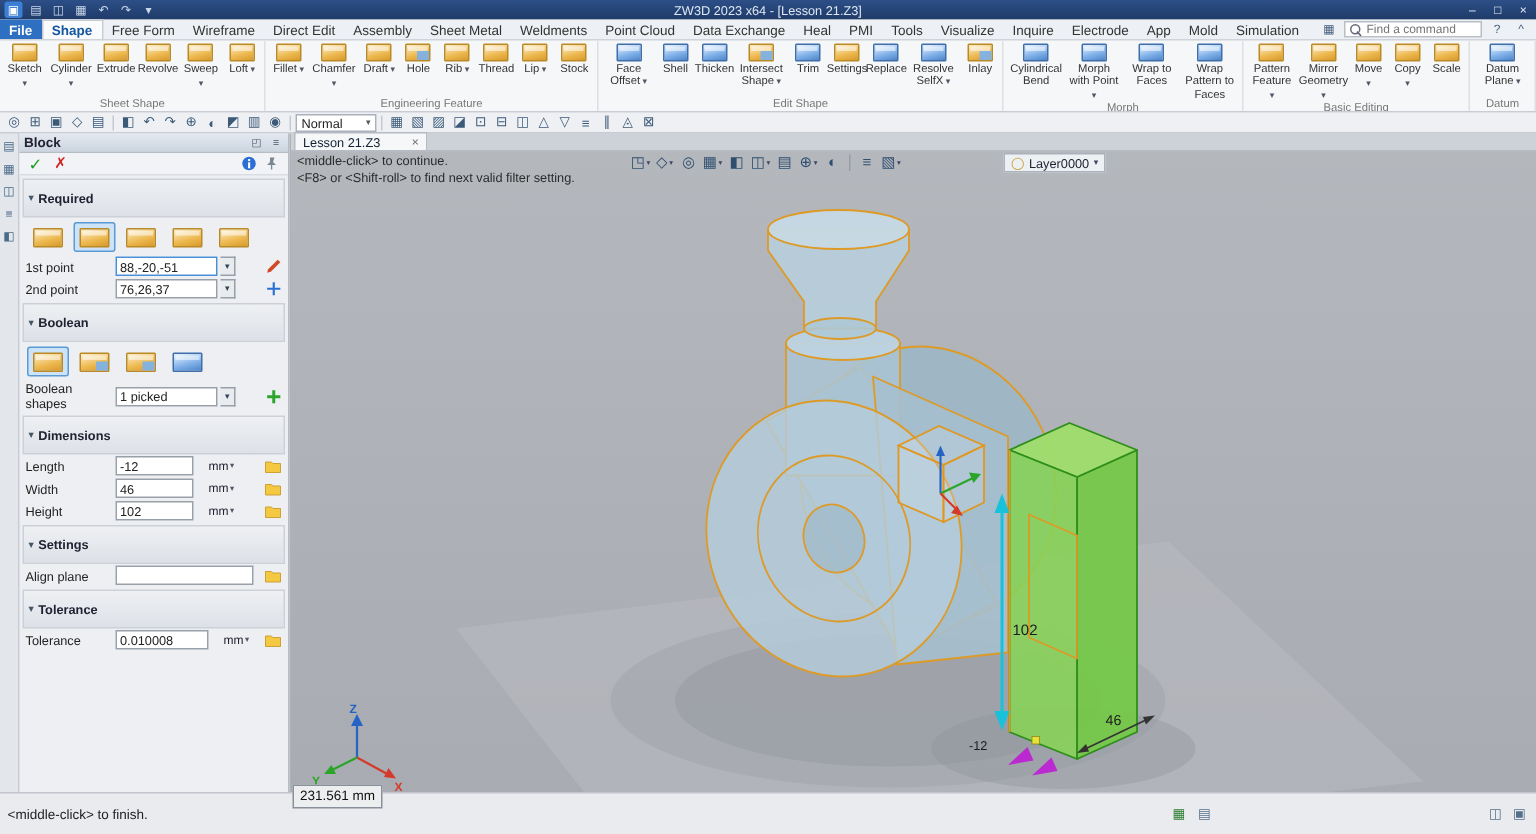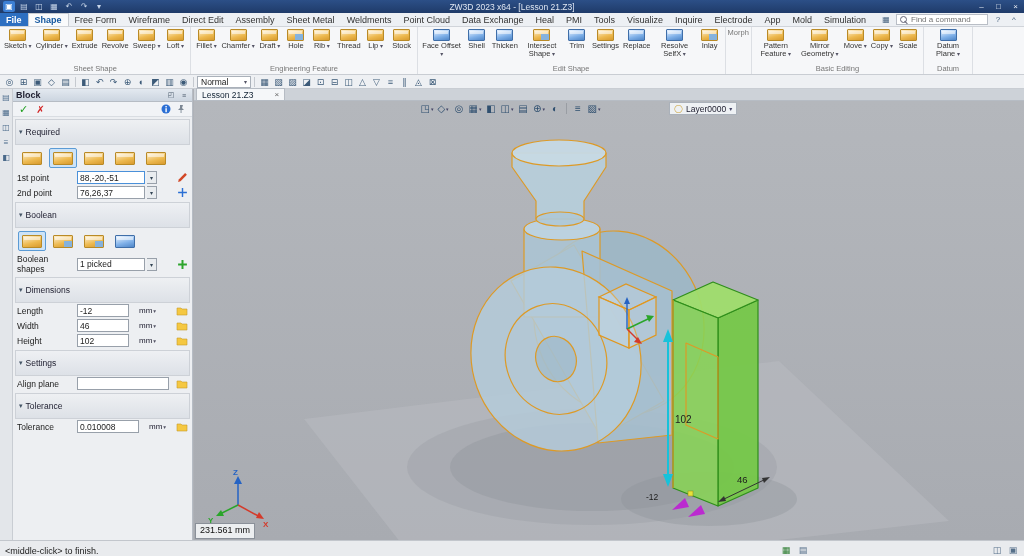--- a/index.html
+++ b/index.html
@@ -55,21 +55,21 @@
 
 
 .panel{position:absolute;top:89px;bottom:16px;left:13px;width:180px;background:#edeff2;border-right:1px solid #b6bcc4}
 .phead{height:13px;background:linear-gradient(#e3e9f0,#ccd5e0);border-bottom:1px solid #b6bcc4;display:flex;align-items:center;padding:0 3px;font-weight:bold;font-size:9px;color:#223}
 .ph-icons{margin-left:auto;display:flex;gap:3px}
 .phicon{width:10px;height:10px;font-size:7px;color:#456;display:flex;align-items:center;justify-content:center}
 .pact{height:15px;display:flex;align-items:center;gap:8px;padding:0 6px;border-bottom:1px solid #d9dde2;background:#f1f3f6}
 .ok{color:#1e9e1e;font-size:11px;font-weight:bold}
 .cancel{color:#d22222;font-size:10px;font-weight:bold}
 .pact-right{margin-left:auto;display:flex;gap:5px;align-items:center}
-.sec{margin:2px 2px 0;height:12px;background:linear-gradient(#eef0f3,#dde1e7);border:1px solid #cdd1d7;display:flex;align-items:center;gap:3px;padding:12px 3px;font-weight:normal;font-size:8.5px;color:#223}
+.sec{margin:2px 2px 0;height:12px;background:linear-gradient(#eef0f3,#dde1e7);border:1px solid #cdd1d7;display:flex;align-items:center;gap:3px;padding:12px 3px;font-weight:bold;font-size:8.5px;color:#223}
 .sec::before{content:"▾";font-size:7px;color:#456}
 .optrow{display:flex;gap:3px;padding:3px 5px 2px}
 .opt{width:28px;height:20px;display:flex;align-items:center;justify-content:center;border:1px solid transparent;border-radius:2px}
 .opt.sel{background:#cde3f7;border-color:#5b9bd5}
 .opt .cube{width:20px;height:13px;margin:0}
 .frow{display:flex;align-items:center;padding:1px 4px;gap:2px}
 .flabel{width:58px;font-size:8.5px;color:#222;flex-shrink:0}
 .fin{height:13px;border:1px solid #98a0aa;background:#fff;font-size:8.5px;padding:0 2px;font-family:inherit;color:#222;width:68px}
 .fin.hl{border-color:#4a90d9}
 .fin.dim{width:52px}
@@ -92,21 +92,21 @@
 .vtb{position:absolute;top:1px;left:226px;display:flex;align-items:center;gap:2px;z-index:3}
 .vicon{width:14px;height:13px;display:flex;align-items:center;justify-content:center;font-size:10px;color:#2f4f6f}
 .vicon.dd::after{content:"▾";font-size:5px;margin-left:1px;color:#446}
 .vsep{width:1px;height:11px;background:#999da3;margin:0 2px}
 .layerchip{display:flex;align-items:center;gap:3px;background:#eef1f4;border:1px solid #aab1ba;height:13px;padding:0 4px;font-size:8.5px;margin-left:66px;color:#223}
 .layerchip::before{content:"◯";color:#caa23a;font-size:8px}
 .layerchip::after{content:"▾";font-size:6px;color:#446}
 .measure{position:absolute;left:1px;bottom:1px;background:#eceef0;border:1px solid #8a9099;padding:0 4px;font-size:9px;color:#111;height:16px;line-height:13px;z-index:3}
 
 
-.statusbar{position:absolute;left:0;right:0;bottom:0;height:16px;background:#e9ebee;border-top:1px solid #c2c6cc;display:flex;align-items:flex-end;padding:0 5px;font-size:9px;color:#222}
+.statusbar{position:absolute;left:0;right:0;bottom:0;height:28px;background:#e9ebee;border-top:1px solid #c2c6cc;display:flex;align-items:center;padding:0 5px;font-size:9px;color:#222}
 .sb-icons{position:absolute;left:780px;display:flex;gap:5px}
 .sb-right{position:absolute;right:5px;display:flex;gap:4px}
 .sbicon{width:12px;height:12px;font-size:9px;display:flex;align-items:center;justify-content:center;color:#2e7d32}
 .sbicon.gray{color:#56708a}
 </style>
 </head>
 <body>
 
 <div id="app">
 
@@ -261,20 +261,38 @@
             <span class="rlabel">Resolve SelfX</span>
           </div>
         <div class="rbtn">
             <span class="cube half"></span>
             <span class="rlabel">Inlay</span>
           </div>
       </div>
       <div class="rgl">Edit Shape</div>
     </div>
     <div class="rgroup">
+      <div class="rbtns">
+        <div class="rbtn">
+            <span class="cube blue"></span>
+            <span class="rlabel">Cylindrical Bend</span>
+          </div>
+        <div class="rbtn dd">
+            <span class="cube blue"></span>
+            <span class="rlabel">Morph with Point</span>
+          </div>
+        <div class="rbtn">
+            <span class="cube blue"></span>
+            <span class="rlabel">Wrap to Faces</span>
+          </div>
+        <div class="rbtn">
+            <span class="cube blue"></span>
+            <span class="rlabel">Wrap Pattern to Faces</span>
+          </div>
+      </div>
       <div class="rgl">Morph</div>
     </div>
     <div class="rgroup">
       <div class="rbtns">
         <div class="rbtn dd">
             <span class="cube"></span>
             <span class="rlabel">Pattern Feature</span>
           </div>
         <div class="rbtn dd">
             <span class="cube"></span>
@@ -592,20 +610,24 @@
           <line x1="44" y1="404" x2="66" y2="416" stroke="#d43a2a"></line>
           <polygon points="70,418 62,417 65,411" fill="#d43a2a" stroke="none"></polygon>
           <line x1="44" y1="404" x2="26" y2="413" stroke="#2aa52a"></line>
           <polygon points="22,415 30,415 27,409" fill="#2aa52a" stroke="none"></polygon>
         </g>
         <text x="39" y="374" font-size="8" font-weight="bold" fill="#2563c4">Z</text>
         <text x="69" y="426" font-size="8" font-weight="bold" fill="#d43a2a">X</text>
         <text x="14" y="422" font-size="8" font-weight="bold" fill="#2aa52a">Y</text>
       </svg>
 
+      <div class="hints">
+        <div>&lt;middle-click&gt; to continue.</div>
+        <div>&lt;F8&gt; or &lt;Shift-roll&gt; to find next valid filter setting.</div>
+      </div>
 
       <div class="vtb">
         <span class="vicon dd ic" data-glyph="◳"></span>
         <span class="vicon dd ic" data-glyph="◇"></span>
         <span class="vicon ic" data-glyph="◎"></span>
         <span class="vicon dd ic" data-glyph="▦"></span>
         <span class="vicon ic" data-glyph="◧"></span>
         <span class="vicon dd ic" data-glyph="◫"></span>
         <span class="vicon ic" data-glyph="▤"></span>
         <span class="vicon dd ic" data-glyph="⊕"></span>

